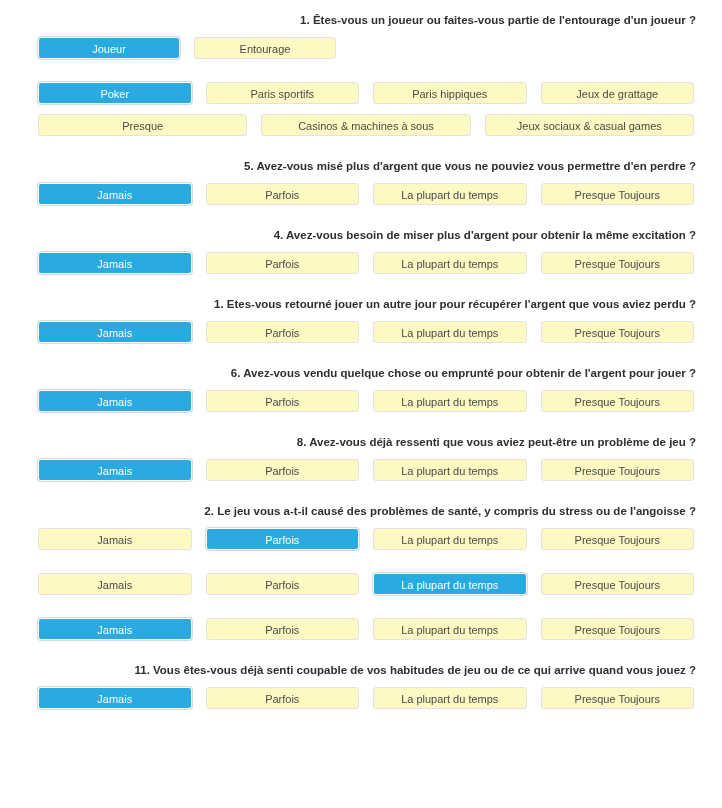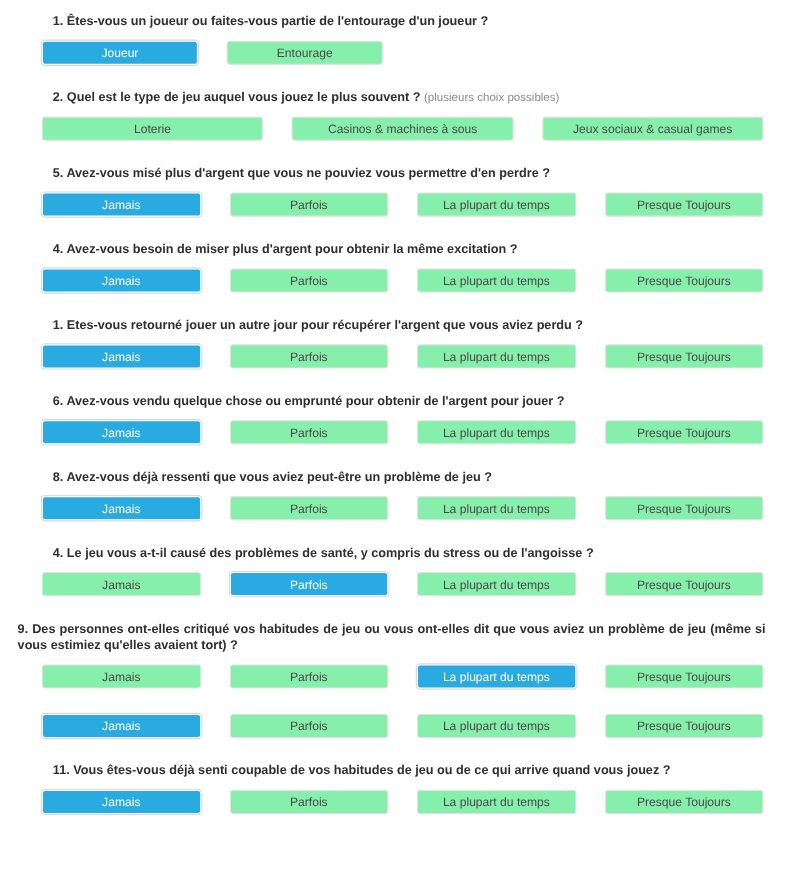--- a/index.html
+++ b/index.html
@@ -30,50 +30,50 @@
     font-size: 11.5px;
     font-weight: bold;
     color: #2f2f2f;
     line-height: 15px;
     padding: 0 26px 0 16px;
     margin: 0 0 9px 0;
     text-align: justify;
     text-justify: inter-word;
   }
   .q-text.single {
-    text-align: left;
+    text-align: right;
     padding-left: 48px;
   }
   .q-hint {
     font-weight: normal;
     font-size: 10.5px;
     color: #8c8c8c;
   }
 
   .options-row {
     display: flex;
     padding: 0 28px 0 38px;
-    gap: 26px;
+    gap: 14px;
     margin-bottom: 10px;
   }
   .options-row:last-child {
     margin-bottom: 0;
   }
   .options-row.two-col .opt {
     flex: 0 0 142px;
   }
 
   .opt {
     flex: 1 1 0;
     height: 22px;
     line-height: 22px;
     text-align: center;
     font-size: 11px;
     color: #4a4a4a;
-    background: #86efac;
+    background: #fef9c3;
     border: 1px solid #e2e2e2;
     border-radius: 3px;
     box-sizing: border-box;
     white-space: nowrap;
     overflow: hidden;
     cursor: pointer;
     user-select: none;
   }
 
   .opt.selected {
@@ -93,23 +93,28 @@
 <div class="survey" id="survey-root">
     <div class="question-block">
       <div class="q-text single"><span>1. Êtes-vous un joueur ou faites-vous partie de l'entourage d'un joueur ?</span></div>
       <div class="options-row two-col">
         <div class="opt selected">Joueur</div>
         <div class="opt">Entourage</div>
       </div>
       <div class="spacer-q"></div>
     </div>
     <div class="question-block">
-      <div class="q-text single"><span>2. Quel est le type de jeu auquel vous jouez le plus souvent ?</span> <span class="q-hint">(plusieurs choix possibles)</span></div>
-      <div class="options-row">
-        <div class="opt">Loterie</div>
+      <div class="options-row">
+        <div class="opt selected">Poker</div>
+        <div class="opt">Paris sportifs</div>
+        <div class="opt">Paris hippiques</div>
+        <div class="opt">Jeux de grattage</div>
+      </div>
+      <div class="options-row">
+        <div class="opt">Presque</div>
         <div class="opt">Casinos &amp; machines à sous</div>
         <div class="opt">Jeux sociaux &amp; casual games</div>
       </div>
       <div class="spacer-q"></div>
     </div>
     <div class="question-block">
       <div class="q-text single"><span>5. Avez-vous misé plus d'argent que vous ne pouviez vous permettre d'en perdre ?</span></div>
       <div class="options-row">
         <div class="opt selected">Jamais</div>
         <div class="opt">Parfois</div>
@@ -152,31 +157,30 @@
       <div class="q-text single"><span>8. Avez-vous déjà ressenti que vous aviez peut-être un problème de jeu ?</span></div>
       <div class="options-row">
         <div class="opt selected">Jamais</div>
         <div class="opt">Parfois</div>
         <div class="opt">La plupart du temps</div>
         <div class="opt">Presque Toujours</div>
       </div>
       <div class="spacer-q"></div>
     </div>
     <div class="question-block">
-      <div class="q-text single"><span>4. Le jeu vous a-t-il causé des problèmes de santé, y compris du stress ou de l'angoisse ?</span></div>
+      <div class="q-text single"><span>2. Le jeu vous a-t-il causé des problèmes de santé, y compris du stress ou de l'angoisse ?</span></div>
       <div class="options-row">
         <div class="opt">Jamais</div>
         <div class="opt selected">Parfois</div>
         <div class="opt">La plupart du temps</div>
         <div class="opt">Presque Toujours</div>
       </div>
       <div class="spacer-q"></div>
     </div>
     <div class="question-block">
-      <div class="q-text"><span>9. Des personnes ont-elles critiqué vos habitudes de jeu ou vous ont-elles dit que vous aviez un problème de jeu (même si vous estimiez qu'elles avaient tort) ?</span></div>
       <div class="options-row">
         <div class="opt">Jamais</div>
         <div class="opt">Parfois</div>
         <div class="opt selected">La plupart du temps</div>
         <div class="opt">Presque Toujours</div>
       </div>
       <div class="spacer-q"></div>
     </div>
     <div class="question-block">
       <div class="options-row">

